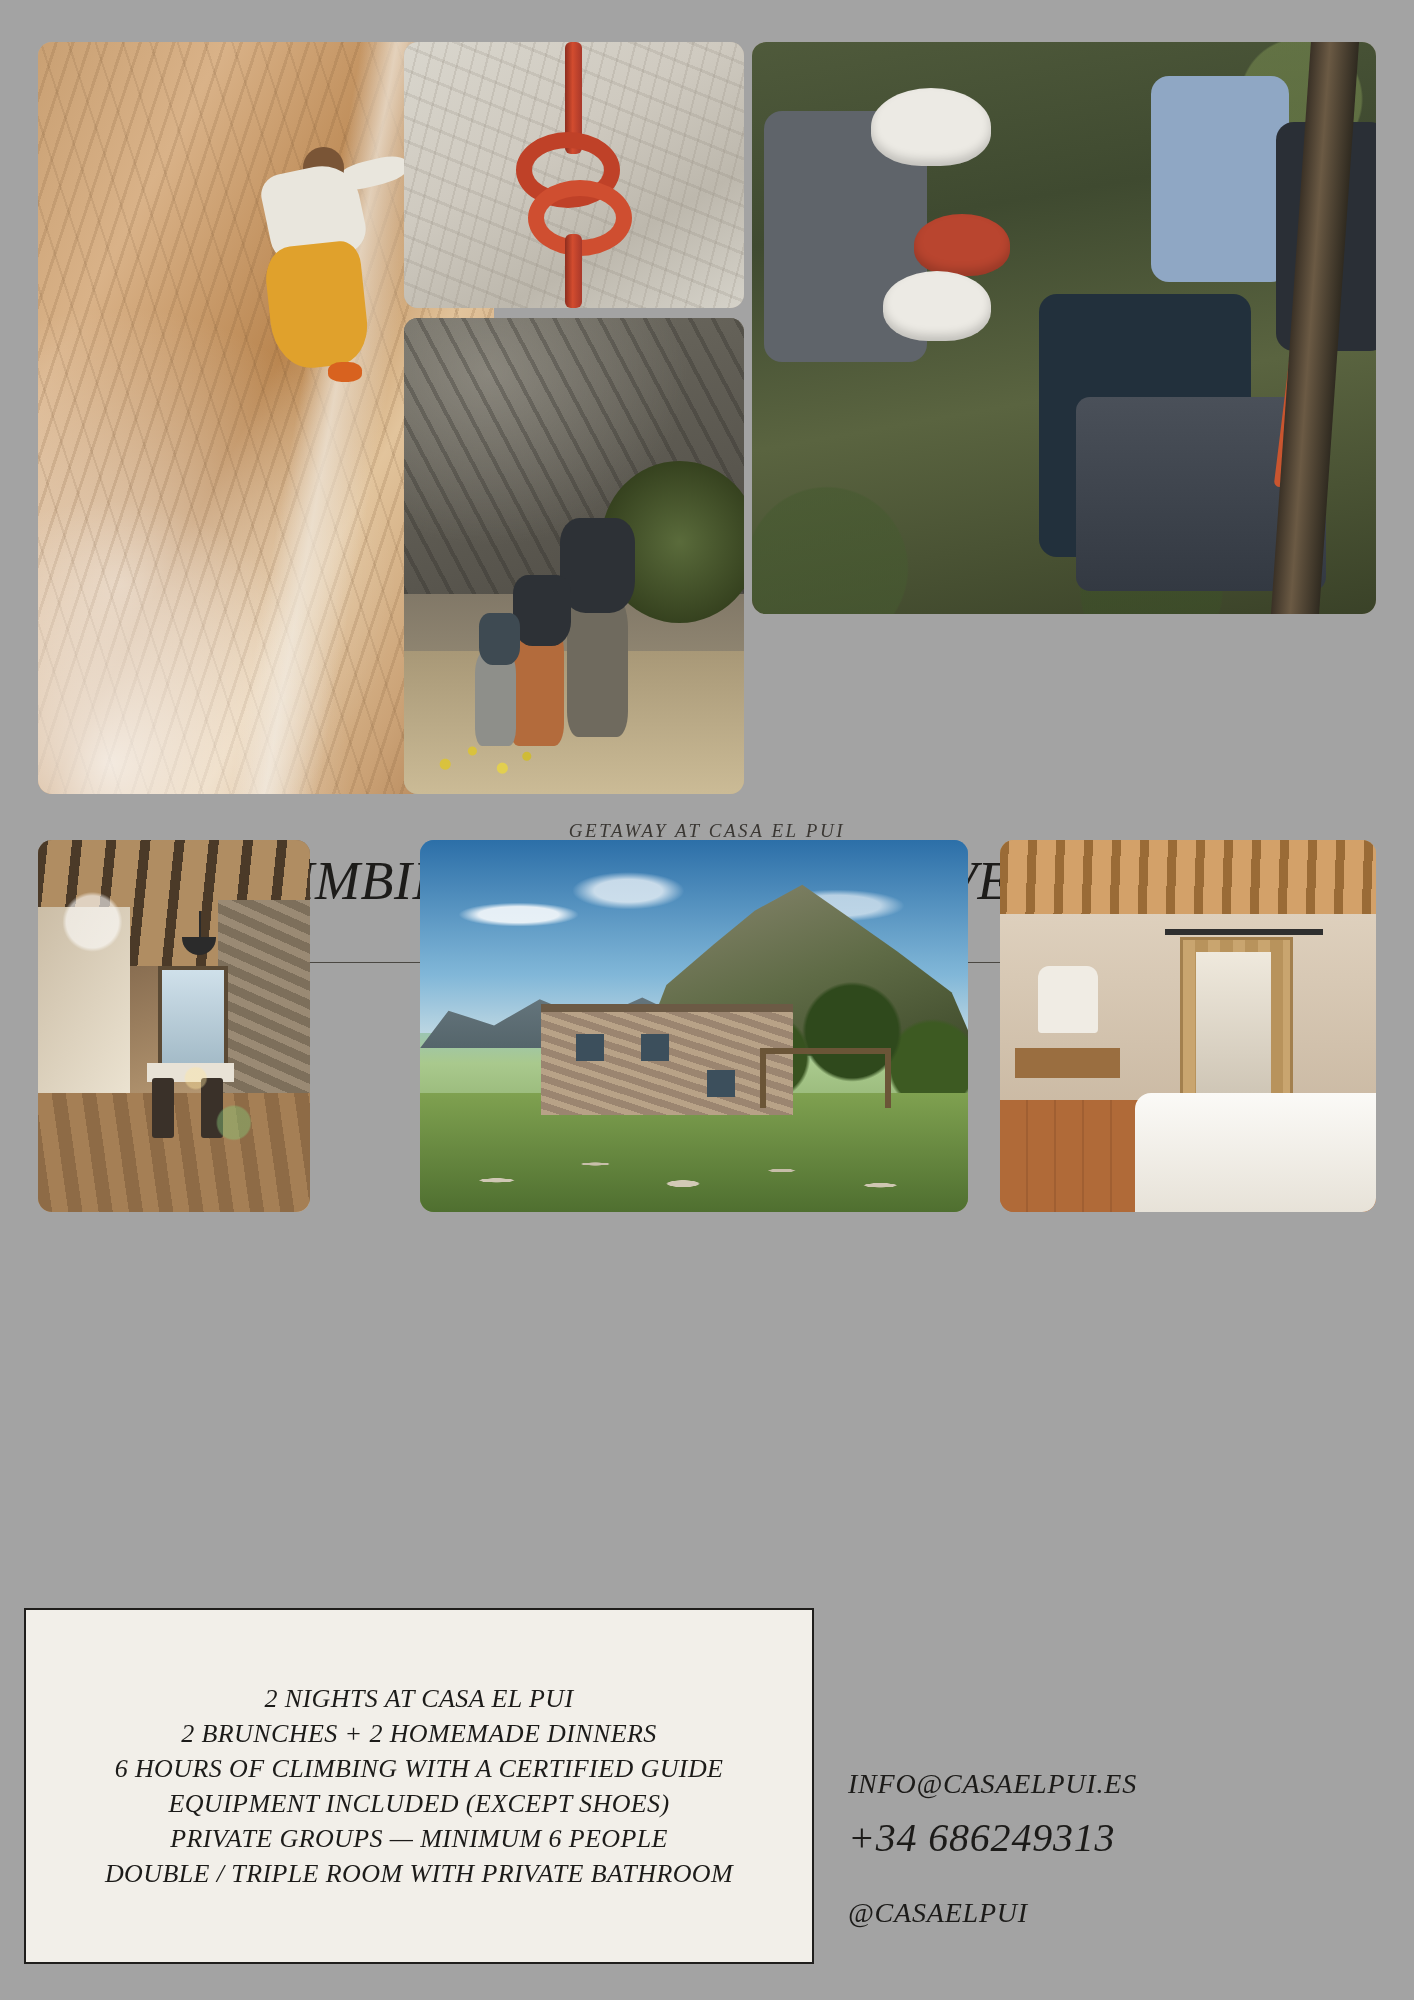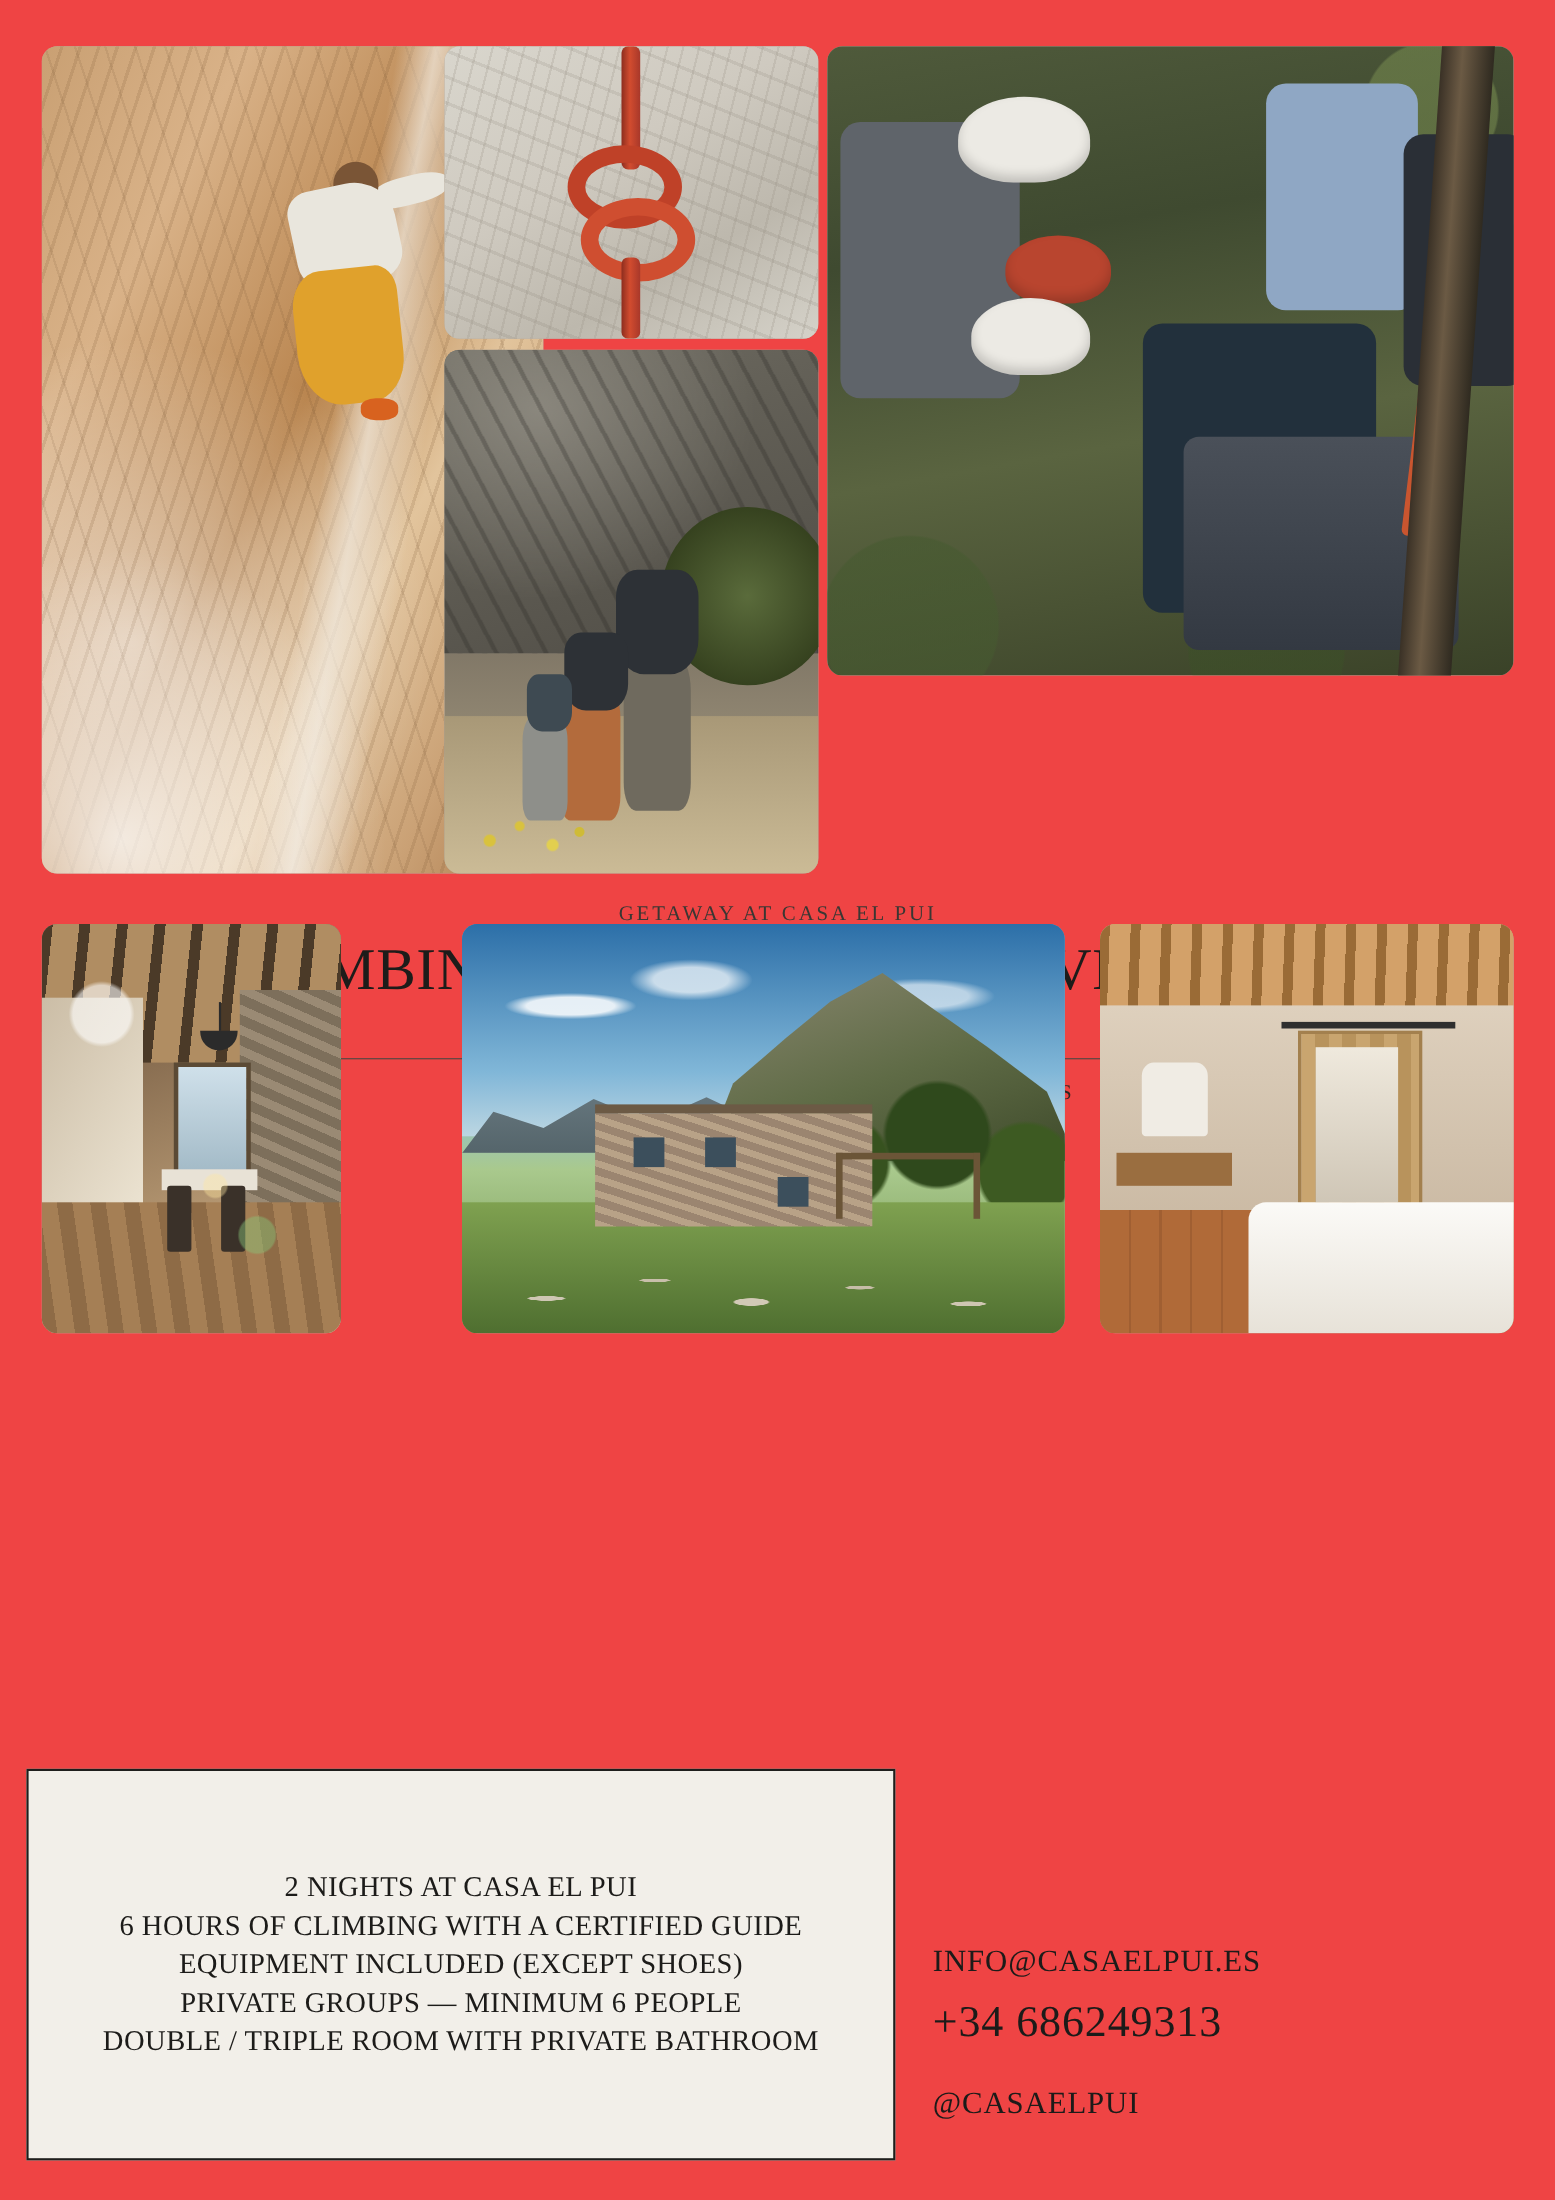--- a/index.html
+++ b/index.html
@@ -10,21 +10,22 @@
     background: #f2efe9;
     font-family: "Liberation Serif", serif;
     color: #21201e;
     overflow: hidden;
   }
 
   .poster {
     position: relative;
     width: 1414px;
     height: 2000px;
-    background: #ef4444;
+    background: #a3a3a3;
+    font-style: italic;
   }
 
   
   .photo {
     position: absolute;
     border-radius: 14px;
     overflow: hidden;
     background: #b9ada0;
   }
   .photo .inner { position: absolute; inset: 0; }
@@ -494,20 +495,21 @@
       <div class="shirt"></div>
       <div class="floor"></div>
       <div class="bed"></div>
     </div>
   </div>
 
   <div class="includes-box">
     <div class="shadow-edge"></div>
     <div class="includes-list">
       <div>2 NIGHTS AT CASA EL PUI</div>
+      <div>2 BRUNCHES + 2 HOMEMADE DINNERS</div>
       <div>6 HOURS OF CLIMBING WITH A CERTIFIED GUIDE</div>
       <div>EQUIPMENT INCLUDED (EXCEPT SHOES)</div>
       <div>PRIVATE GROUPS — MINIMUM 6 PEOPLE</div>
       <div>DOUBLE / TRIPLE ROOM WITH PRIVATE BATHROOM</div>
     </div>
   </div>
 
 
   <div class="contact">
     <div class="email">INFO@CASAELPUI.ES</div>

